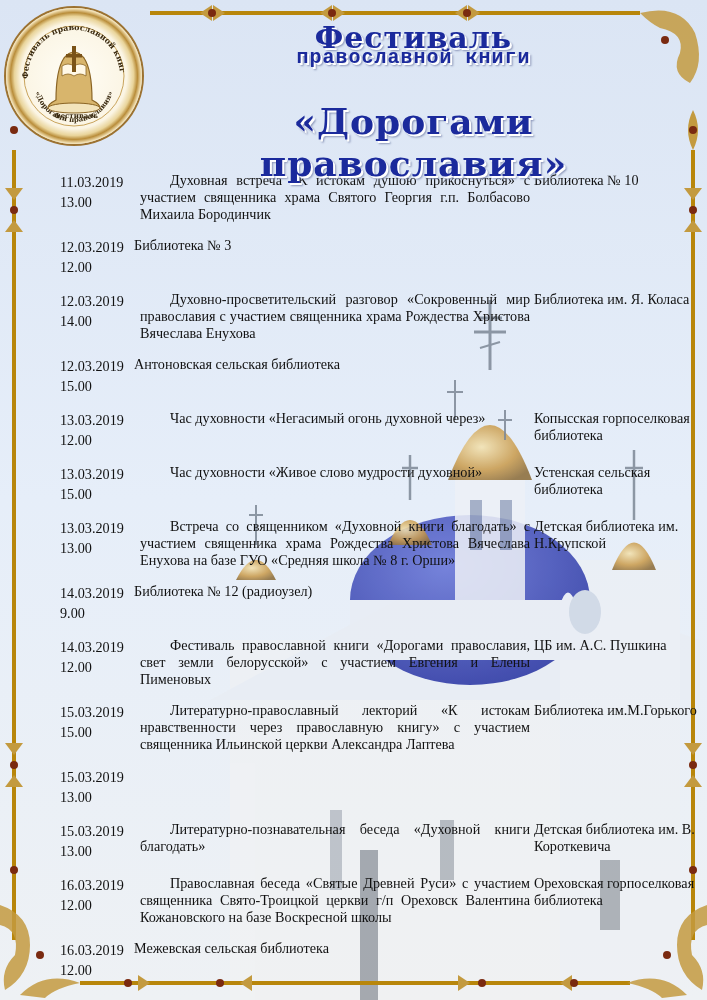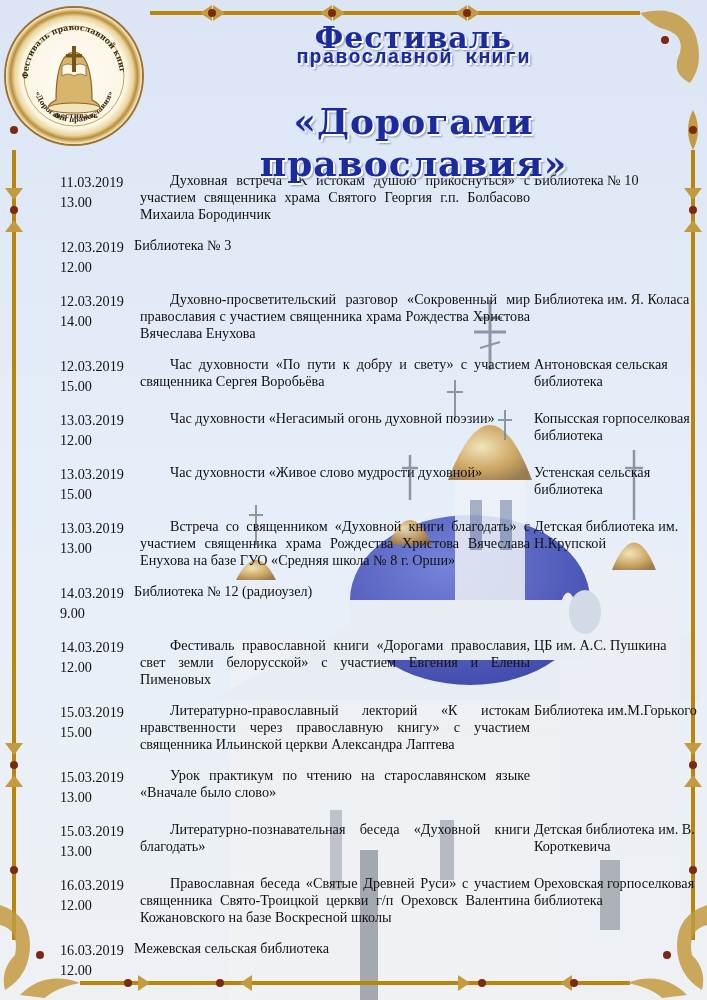--- a/index.html
+++ b/index.html
@@ -217,29 +217,28 @@
         <div>14.00</div>
       </div>
     <div class="what">Духовно-просветительский разговор «Сокровенный мир православия с участием священника храма Рождества Христова Вячеслава Енухова</div>
     <div class="where">Библиотека им. Я. Коласа</div>
   </div>
   <div class="row">
     <div class="when">
         <div>12.03.2019</div>
         <div>15.00</div>
       </div>
-    <div class="what">Час духовности «По пути к добру и свету» с участием священника Сергея Воробьёва</div>
     <div class="where">Антоновская сельская библиотека</div>
   </div>
   <div class="row">
     <div class="when">
         <div>13.03.2019</div>
         <div>12.00</div>
       </div>
-    <div class="what">Час духовности «Негасимый огонь духовной поэзии»</div>
+    <div class="what">Час духовности «Негасимый огонь духовной через»</div>
     <div class="where">Копысская горпоселковая библиотека</div>
   </div>
   <div class="row">
     <div class="when">
         <div>13.03.2019</div>
         <div>15.00</div>
       </div>
     <div class="what">Час духовности «Живое слово мудрости духовной»</div>
     <div class="where">Устенская сельская библиотека</div>
   </div>
@@ -272,21 +271,20 @@
         <div>15.00</div>
       </div>
     <div class="what">Литературно-православный лекторий «К истокам нравственности через православную книгу» с участием священника Ильинской церкви Александра Лаптева</div>
     <div class="where">Библиотека им.М.Горького</div>
   </div>
   <div class="row">
     <div class="when">
         <div>15.03.2019</div>
         <div>13.00</div>
       </div>
-    <div class="what">Урок практикум по чтению на старославянском языке «Вначале было слово»</div>
   </div>
   <div class="row">
     <div class="when">
         <div>15.03.2019</div>
         <div>13.00</div>
       </div>
     <div class="what">Литературно-познавательная беседа «Духовной книги благодать»</div>
     <div class="where">Детская библиотека им. В. Короткевича</div>
   </div>
   <div class="row">

